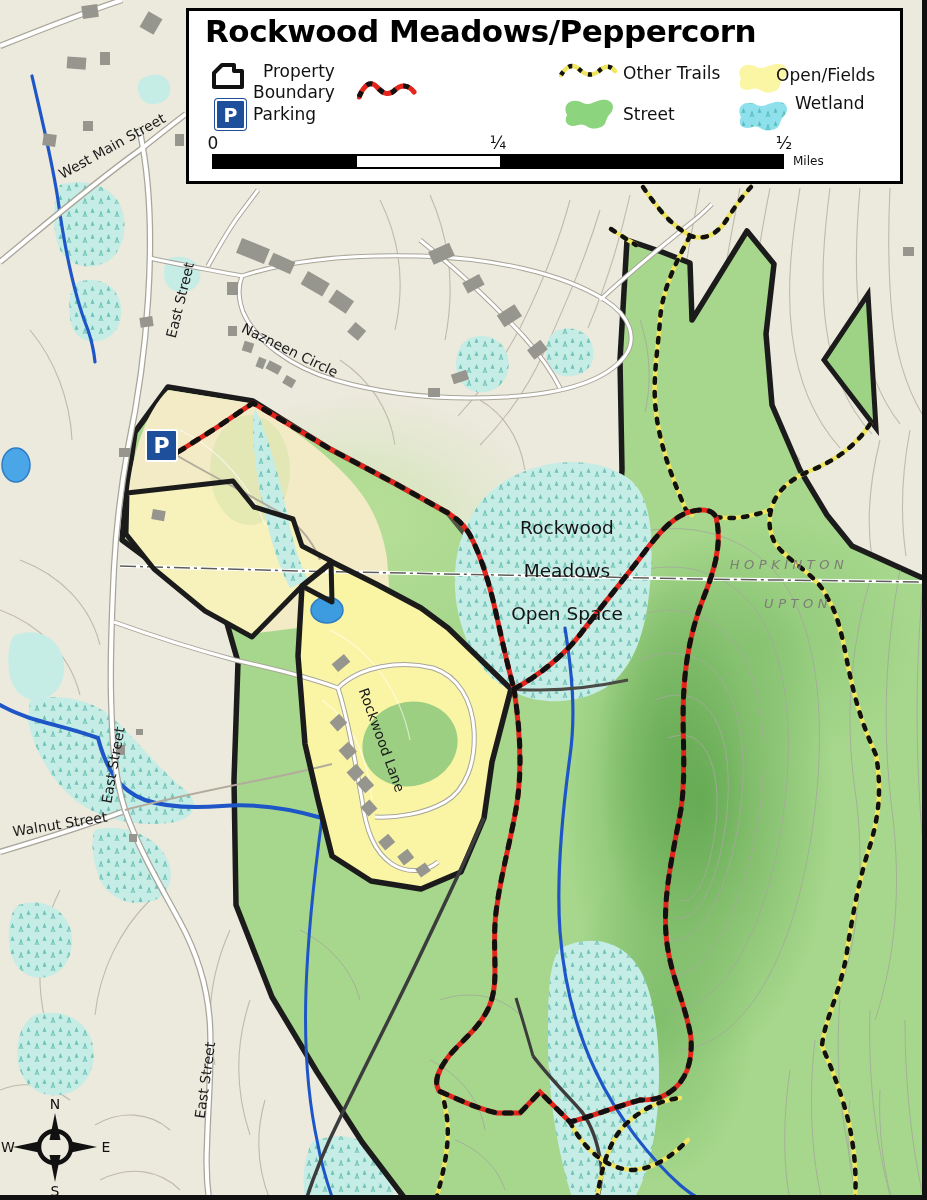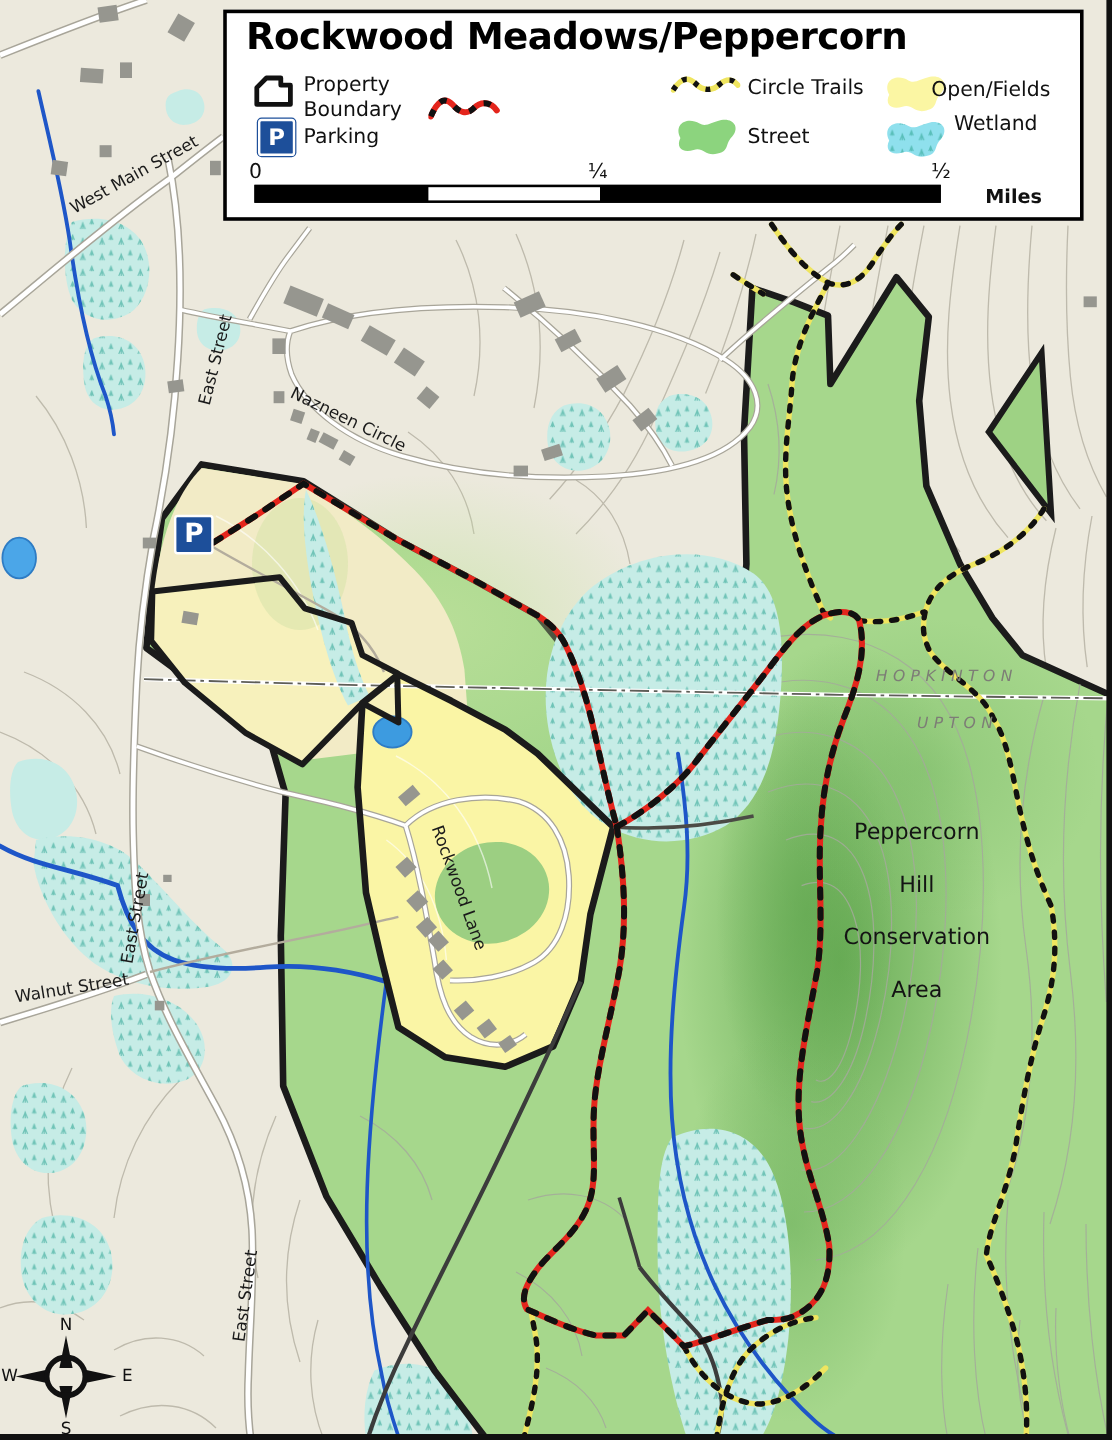--- a/index.html
+++ b/index.html
@@ -4,31 +4,31 @@
 <style>
   html,body{margin:0;padding:0;background:#d8d6ce;}
   #stage{position:relative;width:927px;height:1200px;overflow:hidden;
          font-family:"DejaVu Sans","Liberation Sans",sans-serif;background:#e5e5e5;}
   #stage svg.mapsvg{position:absolute;left:0;top:0;display:block;}
   
   .legend{position:absolute;left:186px;top:8px;width:717px;height:176px;background:#ffffff;
           border:3px solid #000;box-sizing:border-box;z-index:30;}
   .map-title{position:absolute;left:16px;top:2px;font-size:31px;font-weight:bold;color:#000;
              letter-spacing:-0.5px;white-space:nowrap;}
-  .leg-text{position:absolute;font-size:17px;line-height:21px;color:#111;white-space:pre-line;}
+  .leg-text{position:absolute;font-size:17px;line-height:21px;color:#111;white-space:pre-line;text-align:right;}
   .leg-icon{position:absolute;}
   .pbadge{position:absolute;width:27px;height:27px;background:#1D4F9A;border:2px solid #fff;
           border-radius:3px;box-shadow:0 0 0 1px #1D4F9A;color:#fff;font-weight:bold;font-size:19px;
           display:flex;align-items:center;justify-content:center;}
   
   .tick{position:absolute;font-size:17px;color:#111;transform:translateX(-50%);}
   .sbar{position:absolute;left:23px;top:143px;width:572px;height:15px;border:2px solid #000;
         box-sizing:border-box;background:#000;}
   .sbar .wseg{position:absolute;left:143px;top:0;width:143px;height:11px;background:#fff;}
-  .miles{position:absolute;left:632px;top:143px;font-size:16px;color:#111;font-weight:bold;}
+  .miles{position:absolute;left:604px;top:143px;font-size:12px;color:#111;}
   
   .maplabel{position:absolute;color:#141414;white-space:pre-line;text-align:center;
             transform:translate(-50%,0);z-index:20;}
   .area{font-size:18.5px;}
   .street{position:absolute;font-size:14px;color:#1a1a1a;white-space:nowrap;z-index:20;
           transform:translate(-50%,-50%) rotate(var(--r));}
   .town{position:absolute;font-size:13px;font-style:italic;letter-spacing:4.5px;color:#7d7d76;
         white-space:nowrap;transform:translate(-50%,-50%);z-index:20;}
   .pmark{position:absolute;left:145px;top:429px;width:33px;height:33px;background:#1D4F9A;
          border:2px solid #fff;border-radius:3px;box-sizing:border-box;color:#fff;font-weight:bold;
@@ -365,21 +365,21 @@
 
   <svg class="leg-icon" style="left:168px;top:66px" width="60" height="28" viewBox="0 0 60 28">
     <path d="M2,20 C8,6 14,4 20,10 C26,17 32,19 38,13 C44,7 52,8 57,15" fill="none" stroke="#E4251C" stroke-width="5" stroke-linecap="round"></path>
     <path d="M2,20 C8,6 14,4 20,10 C26,17 32,19 38,13 C44,7 52,8 57,15" fill="none" stroke="#111" stroke-width="5" stroke-dasharray="6 8"></path>
   </svg>
 
   <svg class="leg-icon" style="left:370px;top:50px" width="58" height="22" viewBox="0 0 58 22">
     <path d="M2,14 C9,3 15,3 21,9 C27,15 35,15 41,9 C47,4 52,5 56,10" fill="none" stroke="#EFE55F" stroke-width="4.5" stroke-linecap="round"></path>
     <path d="M2,14 C9,3 15,3 21,9 C27,15 35,15 41,9 C47,4 52,5 56,10" fill="none" stroke="#111" stroke-width="4.5" stroke-dasharray="4 7"></path>
   </svg>
-  <div class="leg-text" style="left:434px;top:52px">Circle Trails</div>
+  <div class="leg-text" style="left:434px;top:52px">Other Trails</div>
 
   <svg class="leg-icon" style="left:368px;top:82px" width="60" height="42" viewBox="0 0 60 42">
     <path d="M10,22 C4,10 16,4 26,10 C31,13 36,9 44,7 C54,5 60,13 53,21 C47,27 51,33 41,35 C31,38 29,29 21,32 C12,35 6,30 10,22 Z" fill="#8CD47E"></path>
   </svg>
   <div class="leg-text" style="left:434px;top:93px">Street</div>
 
   <svg class="leg-icon" style="left:542px;top:46px" width="60" height="42" viewBox="0 0 60 42">
     <path d="M10,22 C4,10 16,4 26,10 C31,13 36,9 44,7 C54,5 60,13 53,21 C47,27 51,33 41,35 C31,38 29,29 21,32 C12,35 6,30 10,22 Z" fill="#FBF6A3"></path>
   </svg>
   <div class="leg-text" style="left:587px;top:54px">Open/Fields</div>
@@ -394,24 +394,23 @@
   <div class="tick" style="left:309px;top:122px">¼</div>
   <div class="tick" style="left:595px;top:122px">½</div>
   <div class="sbar">
         <div class="wseg"></div>
       </div>
   <div class="miles">Miles</div>
 </div>
 
 <div class="pmark">P</div>
 
-<div class="maplabel area" style="left:764px;top:672px;line-height:44px">Peppercorn
-Hill
-Conservation
-Area</div>
+<div class="maplabel area" style="left:567px;top:506px;line-height:43px">Rockwood
+Meadows
+Open Space</div>
 
 <div class="town" style="left:789px;top:564px">HOPKINTON</div>
 <div class="town" style="left:798px;top:603px">UPTON</div>
 
 <div class="street" style="left:112px;top:146px;--r:-29deg">West Main Street</div>
 <div class="street" style="left:180px;top:300px;--r:-76deg">East  Street</div>
 <div class="street" style="left:113px;top:765px;--r:-80deg">East  Street</div>
 <div class="street" style="left:205px;top:1080px;--r:-82deg">East  Street</div>
 <div class="street" style="left:60px;top:824px;--r:-9deg">Walnut Street</div>
 <div class="street" style="left:290px;top:350px;--r:26deg">Nazneen Circle</div>

